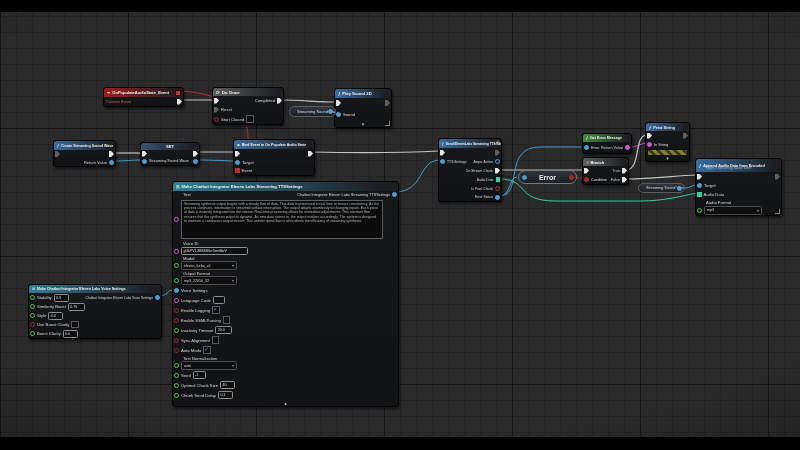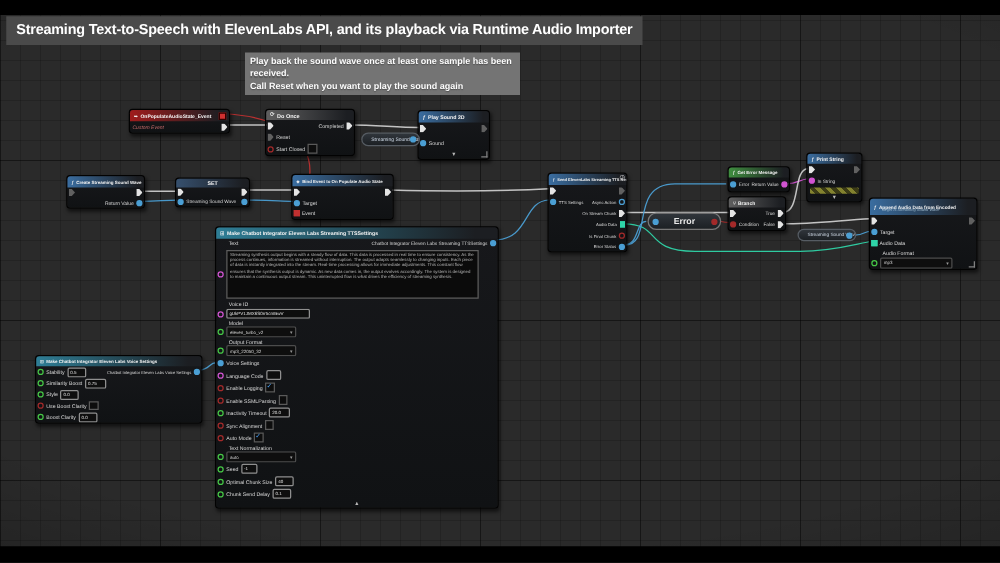--- a/index.html
+++ b/index.html
@@ -579,18 +579,15 @@
             </span>
           </span>
         </div>
         <span class="rsz"></span>
       </div>
       <div class="capsule" style="left: 638px; top: 183px; width: 47px; height: 10px; font-size: 3.8px;">
         <span class="cap-lbl">Streaming Sound Wave</span>
         <span class="pin obj conn pr" style="--c: #4b9fd4;"></span>
       </div>
     </div>
-  <div id="titlebar">Streaming Text-to-Speech with ElevenLabs API, and its playback via Runtime Audio Importer</div>
-  <div id="commentbox">Play back the sound wave once at least one sample has been received.
-Call Reset when you want to play the sound again</div>
   <div id="topbar" class="bar"></div>
   <div id="bottombar" class="bar"></div>
 </div>
 
 </body></html>

